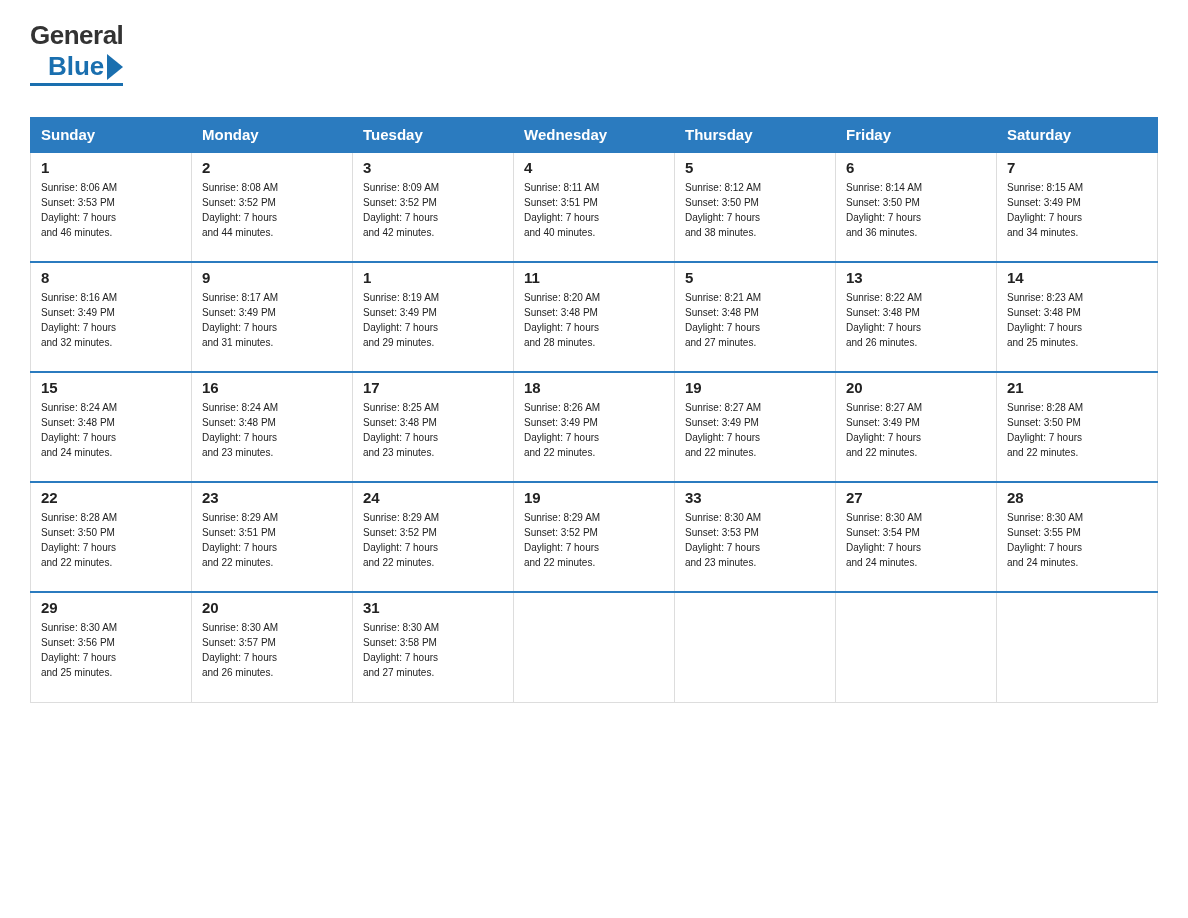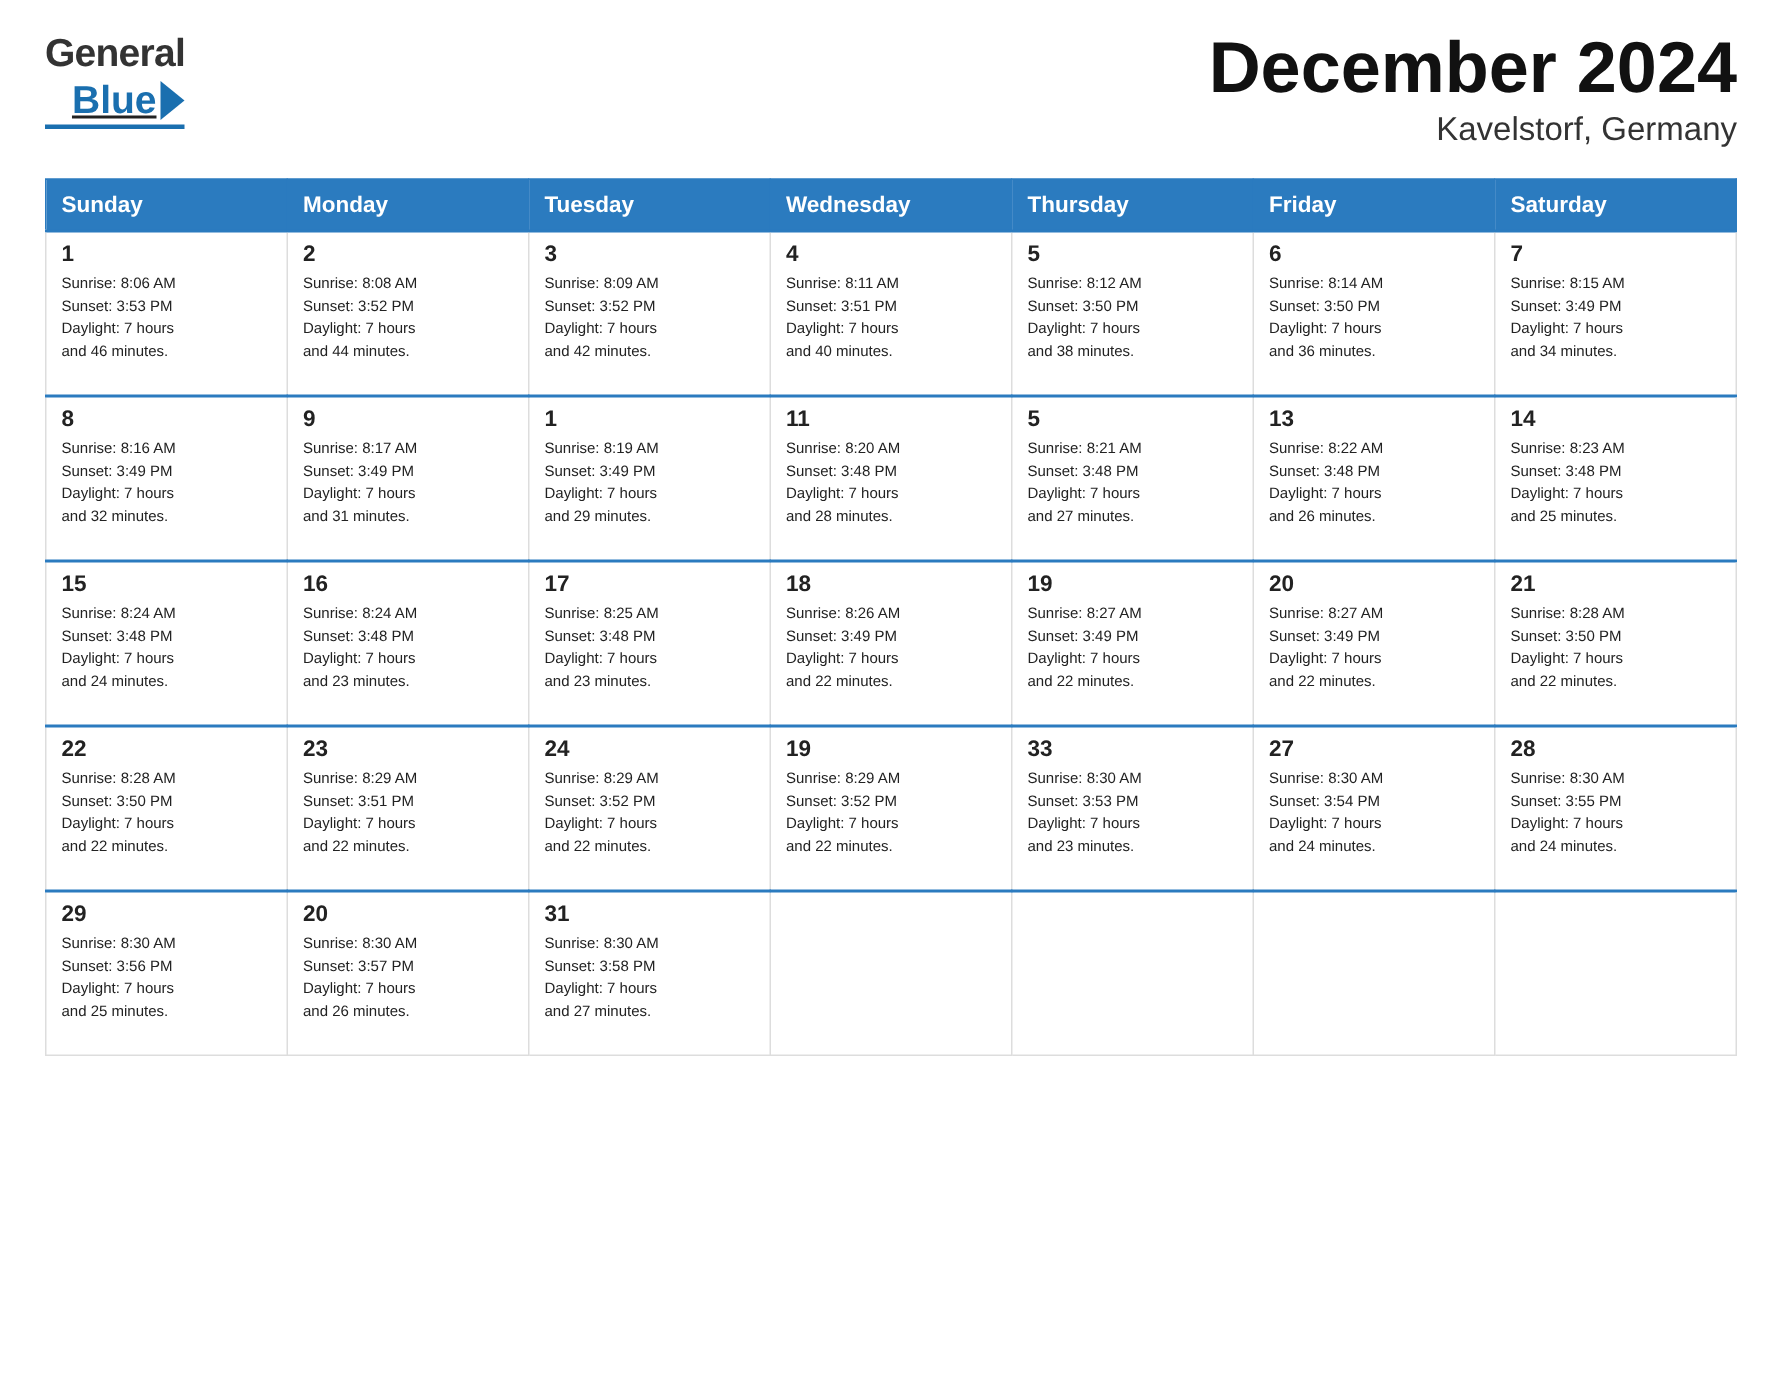--- a/index.html
+++ b/index.html
@@ -6,21 +6,21 @@
     body {
       font-family: Arial, sans-serif;
       background: #fff;
       padding: 20px 30px;
       color: #222;
     }
     .header {
       display: flex;
       justify-content: space-between;
       align-items: flex-start;
-      margin-bottom: 20px;
+      margin-bottom: 31px;
     }
     .title-block {
       text-align: right;
     }
     .title-block h1 {
       font-size: 48px;
       font-weight: bold;
       color: #111;
       line-height: 1.1;
     }
@@ -83,21 +83,20 @@
     }
     .general-text {
       font-size: 26px;
       font-weight: bold;
       color: #333;
       letter-spacing: -0.5px;
     }
     .blue-row {
       display: flex;
       align-items: center;
-      text-decoration: underline;
     }
     .blue-text {
       font-size: 26px;
       font-weight: bold;
       color: #1a6faf;
     }
     .triangle-right {
       width: 0;
       height: 0;
       border-top: 13px solid transparent;
@@ -120,24 +119,20 @@
   <div class="logo-wrapper">
     <div class="logo-icon">
       <span class="general-text">General</span>
       <div class="blue-row">
         <span class="blue-text">Blue</span>
         <span class="triangle-right"></span>
       </div>
       <div class="underline-blue"></div>
     </div>
   </div>
-  <div class="title-block">
-    <h1>December 2024</h1>
-    <h2>Kavelstorf, Germany</h2>
-  </div>
 </div>
 
 <table>
   <thead>
     <tr>
     <th>Sunday</th>
         <th>Monday</th>
         <th>Tuesday</th>
         <th>Wednesday</th>
         <th>Thursday</th>

